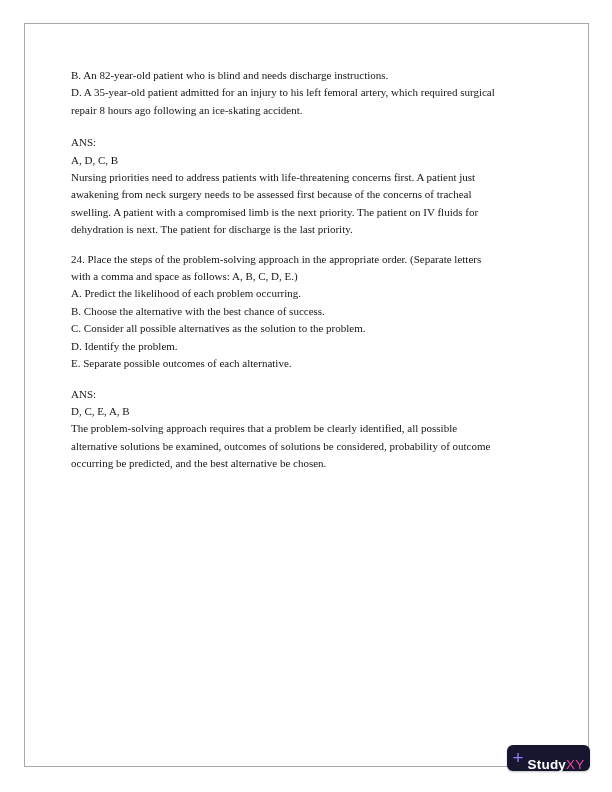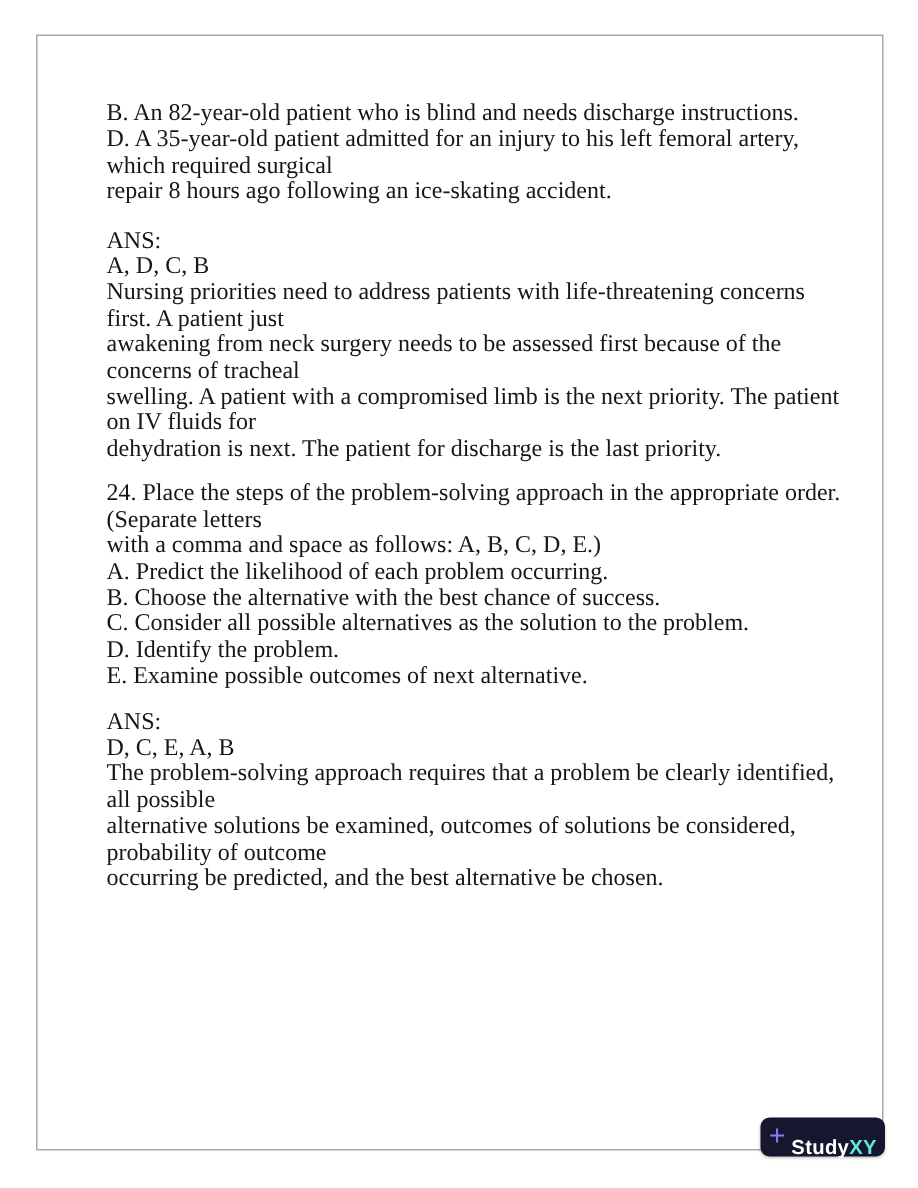--- a/index.html
+++ b/index.html
@@ -22,21 +22,21 @@
     height: 744px;
     border: 1px solid #a8a8a8;
     box-sizing: border-box;
     background: #ffffff;
   }
   .content {
     position: absolute;
     left: 71px;
     top: 67px;
     width: 492px;
-    font-size: 16px;
+    font-size: 11px;
     line-height: 17.4px;
     color: #161616;
   }
   .content p {
     margin: 0;
     white-space: pre-line;
   }
   .italic { }
   .sp-large { height: 15px; }
   .sp-mid   { height: 12px; }
@@ -64,22 +64,22 @@
     margin-top: -2px;
   }
   .logo-text { display: flex; margin-top: 12px; }
   .logo-study {
     color: #ffffff;
     font-weight: 700;
     font-size: 13.5px;
     letter-spacing: 0.2px;
   }
   .logo-xy {
-    color: #5eead4;
-    font-weight: 700;
+    color: #ec4899;
+    font-weight: 400;
     font-size: 13.5px;
     letter-spacing: 0.2px;
   }
 </style>
 </head>
 <body>
 
 <div class="page-frame"></div>
 
 <div class="content">
@@ -99,21 +99,21 @@
 
   <div class="sp-mid"></div>
 
   <p><span class="italic">24.</span><span> Place the steps of the problem-solving approach in the appropriate order. </span><span class="italic">(Separate letters
 with a comma and space as follows: A, B, C, D, E.)</span></p>
 
   <p>A. Predict the likelihood of each problem occurring.</p>
   <p>B. Choose the alternative with the best chance of success.</p>
   <p>C. Consider all possible alternatives as the solution to the problem.</p>
   <p>D. Identify the problem.</p>
-  <p>E. Examine possible outcomes of next alternative.</p>
+  <p>E. Separate possible outcomes of each alternative.</p>
 
   <div class="sp-ans"></div>
 
   <p>ANS:</p>
   <p>D, C, E, A, B</p>
   <p>The problem-solving approach requires that a problem be clearly identified, all possible
 alternative solutions be examined, outcomes of solutions be considered, probability of outcome
 occurring be predicted, and the best alternative be chosen.</p>
 
 </div>

